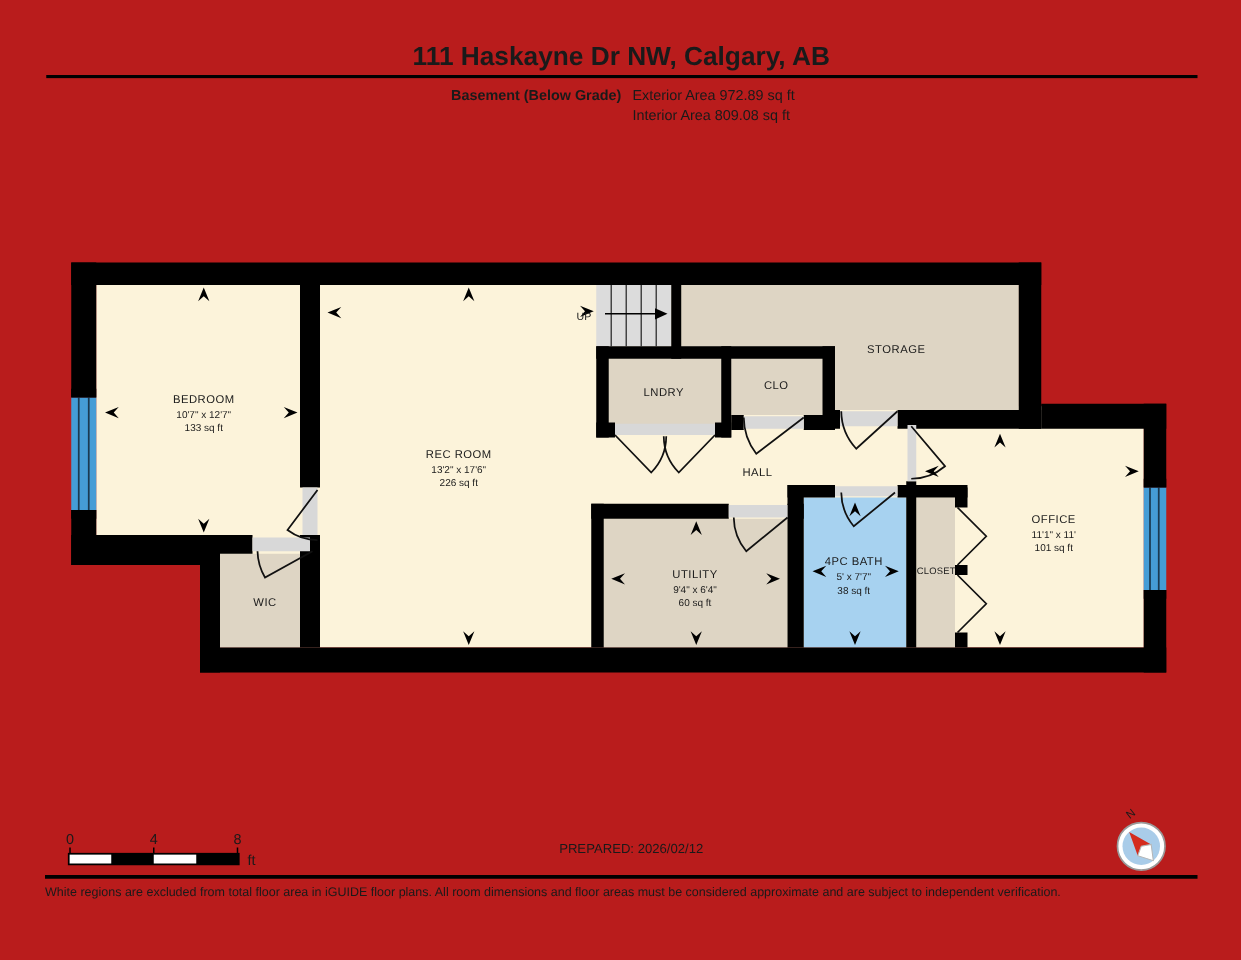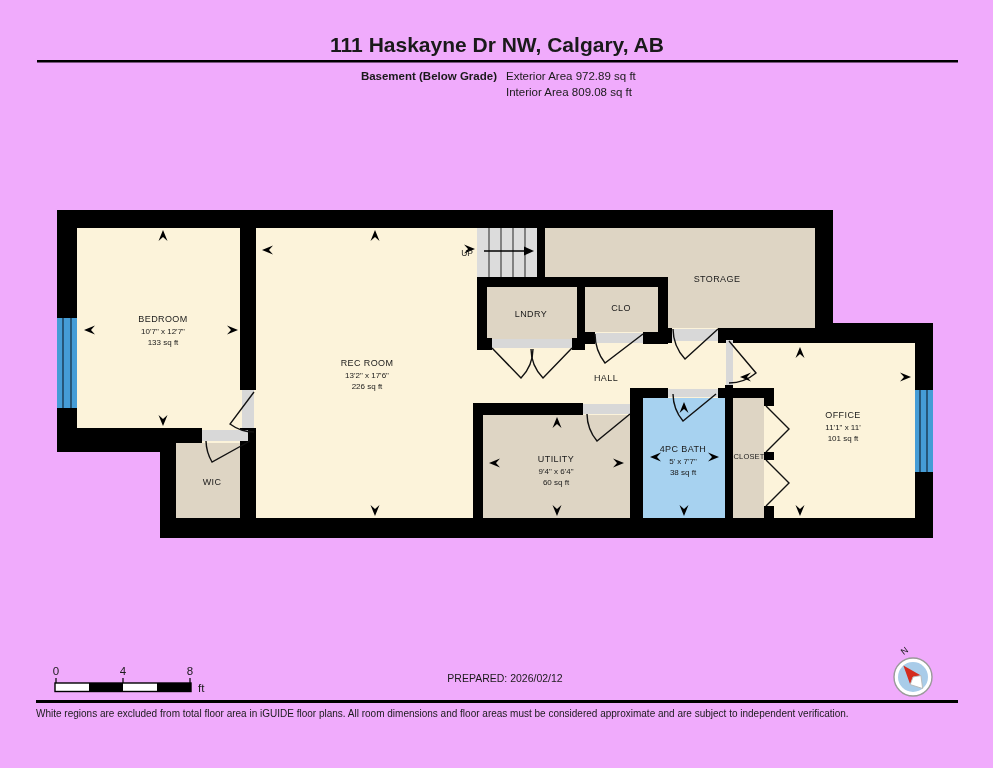--- a/index.html
+++ b/index.html
@@ -1,21 +1,21 @@
 <!DOCTYPE html>
 <html style="--wall: #000000; --cream: #FCF3DA; --tan: #DED5C4; --bath: #A7D2F0; --window: #459CD6; --stairs: #DCDCDC; --threshold: #D8D8D8; --compass: #A9CCE9; --needle: #D42B1E;"><head>
 <meta charset="utf-8">
 <style>
   :root{
     --wall:#000000; --cream:#FCF3DA; --tan:#DED5C4; --bath:#A7D2F0;
     --window:#459CD6; --stairs:#DCDCDC; --threshold:#D8D8D8;
     --compass:#A9CCE9; --needle:#D42B1E; --ink:#1a1a1a;
   }
   html,body{margin:0;padding:0;background:#fff;}
-  .page{position:relative;width:993px;height:768px;background:#f0abfc;
+  .page{position:relative;width:993px;height:768px;background:#b91c1c;
         font-family:"Liberation Sans", sans-serif;overflow:hidden;}
   svg{display:block}
   
   .wall{fill:var(--wall);}
   .room-cream{fill:var(--cream);}
   .room-tan{fill:var(--tan);}
   .room-bath{fill:var(--bath);}
   .stairs{fill:var(--stairs);}
   .threshold{fill:var(--threshold);}
   .window{fill:var(--window);}

